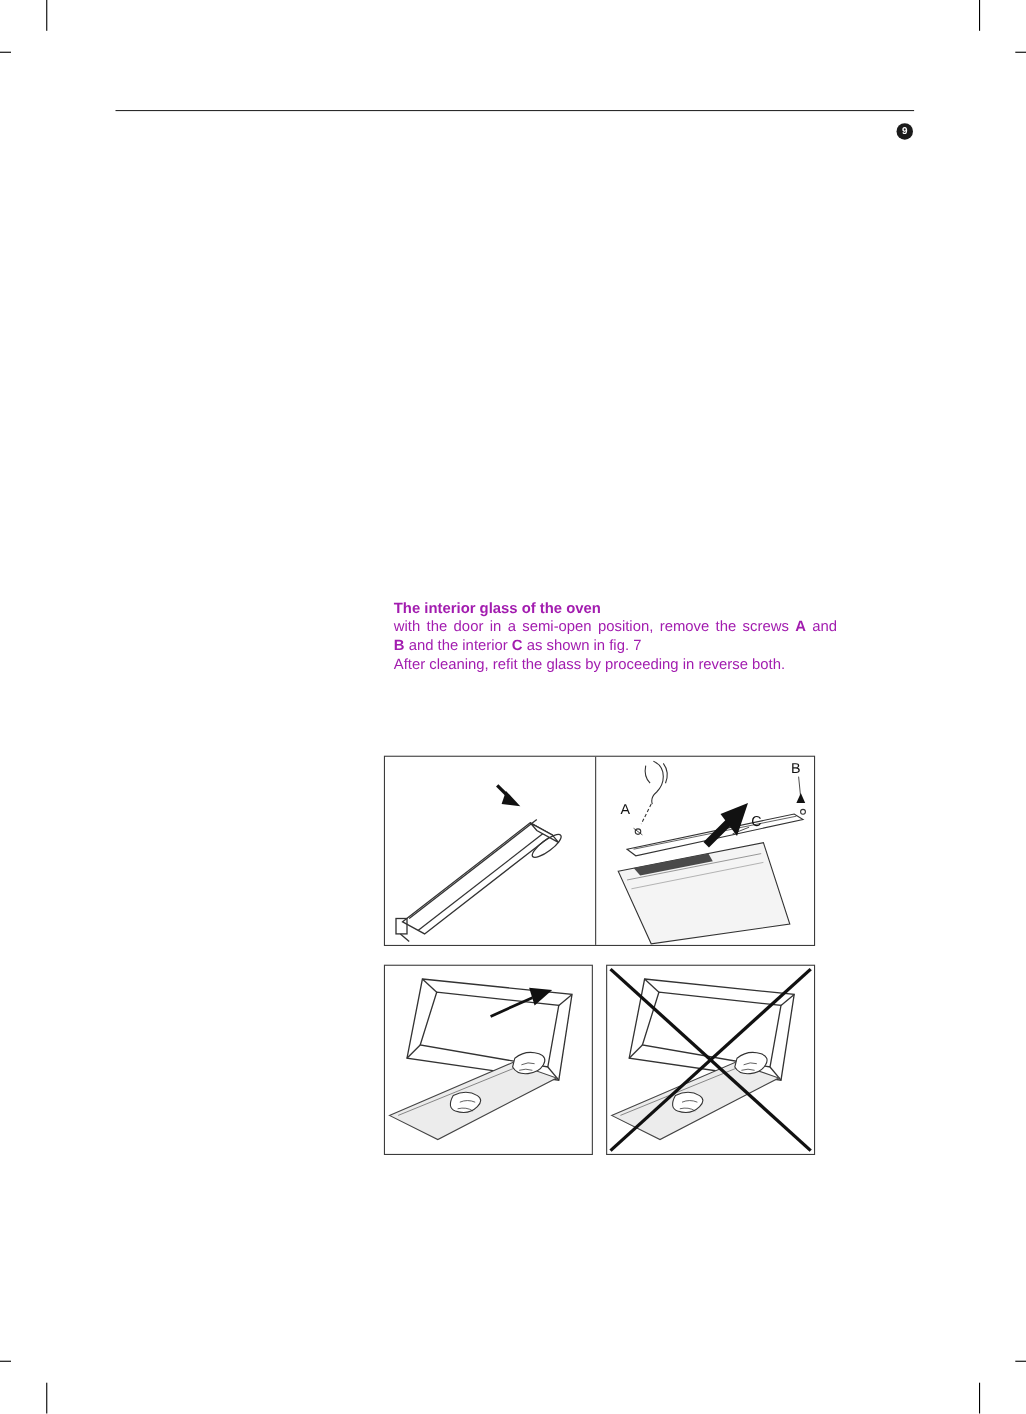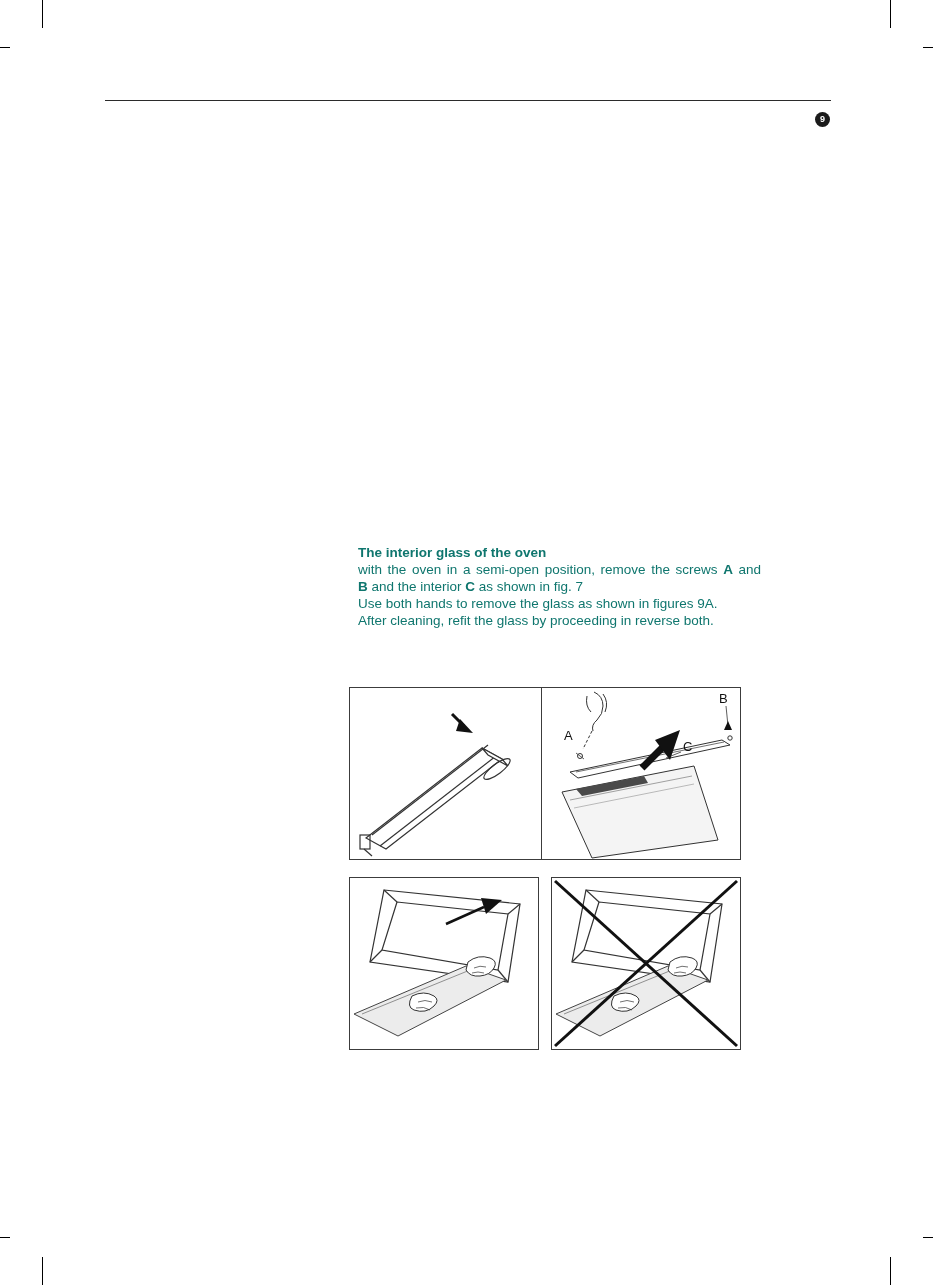--- a/index.html
+++ b/index.html
@@ -24,21 +24,21 @@
     position: absolute; left: 815px; top: 112px;
     width: 15px; height: 15px; border-radius: 50%;
     background: #1b1b1b; color: #fff;
     font-size: 9px; font-weight: bold;
     display: flex; align-items: center; justify-content: center;
     line-height: 1;
   }
 
   .text-block {
     position: absolute; left: 358px; top: 544px; width: 403px;
-    font-size: 13.5px; line-height: 17px; color: #0f766e;
+    font-size: 13.5px; line-height: 17px; color: #a21caf;
   }
   .text-block .heading { font-weight: bold; }
   .line { white-space: normal; }
   .line.jfull { text-align: justify; text-align-last: justify; }
   .line b { font-weight: bold; }
 
   .fig { position: absolute; border: 1px solid #3c3c3c; box-sizing: border-box; background: #fff; }
   .fig-top { left: 349px; top: 687px; width: 392px; height: 173px; display: flex; }
   .fig-top .panel-left { width: 192px; height: 100%; border-right: 1px solid #3c3c3c; box-sizing: border-box; }
   .fig-top .panel-right { flex: 1; height: 100%; }
@@ -57,23 +57,22 @@
 <div class="crop v" style="left:42px; top:1257px;"></div>
 <div class="crop v" style="left:890px; top:1257px;"></div>
 <div class="crop h" style="left:0; top:1237px;"></div>
 <div class="crop h" style="left:923px; top:1237px;"></div>
 
 <div class="top-rule"></div>
 <div class="page-badge">9</div>
 
 <div class="text-block">
   <div class="line heading">The interior glass of the oven</div>
-  <div class="line jfull"><span>with the oven in a semi-open position, remove the screws </span><b>A</b><span> and</span></div>
+  <div class="line jfull"><span>with the door in a semi-open position, remove the screws </span><b>A</b><span> and</span></div>
   <div class="line"><b>B</b><span> and the interior </span><b>C</b><span> as shown in fig. 7</span></div>
-  <div class="line">Use both hands to remove the glass as shown in figures 9A.</div>
   <div class="line">After cleaning, refit the glass by proceeding in reverse both.</div>
 </div>
 
 <div class="fig fig-top">
   <div class="panel-left">
     <svg width="191" height="171" viewBox="0 0 191 171">
       <g stroke="#333" fill="none" stroke-width="1.2">
         <polygon points="16,150 132,60 152,71 36,161" fill="#ffffff"></polygon>
         <line x1="22" y1="147" x2="138" y2="57"></line>
         <line x1="30" y1="158" x2="146" y2="68"></line>

